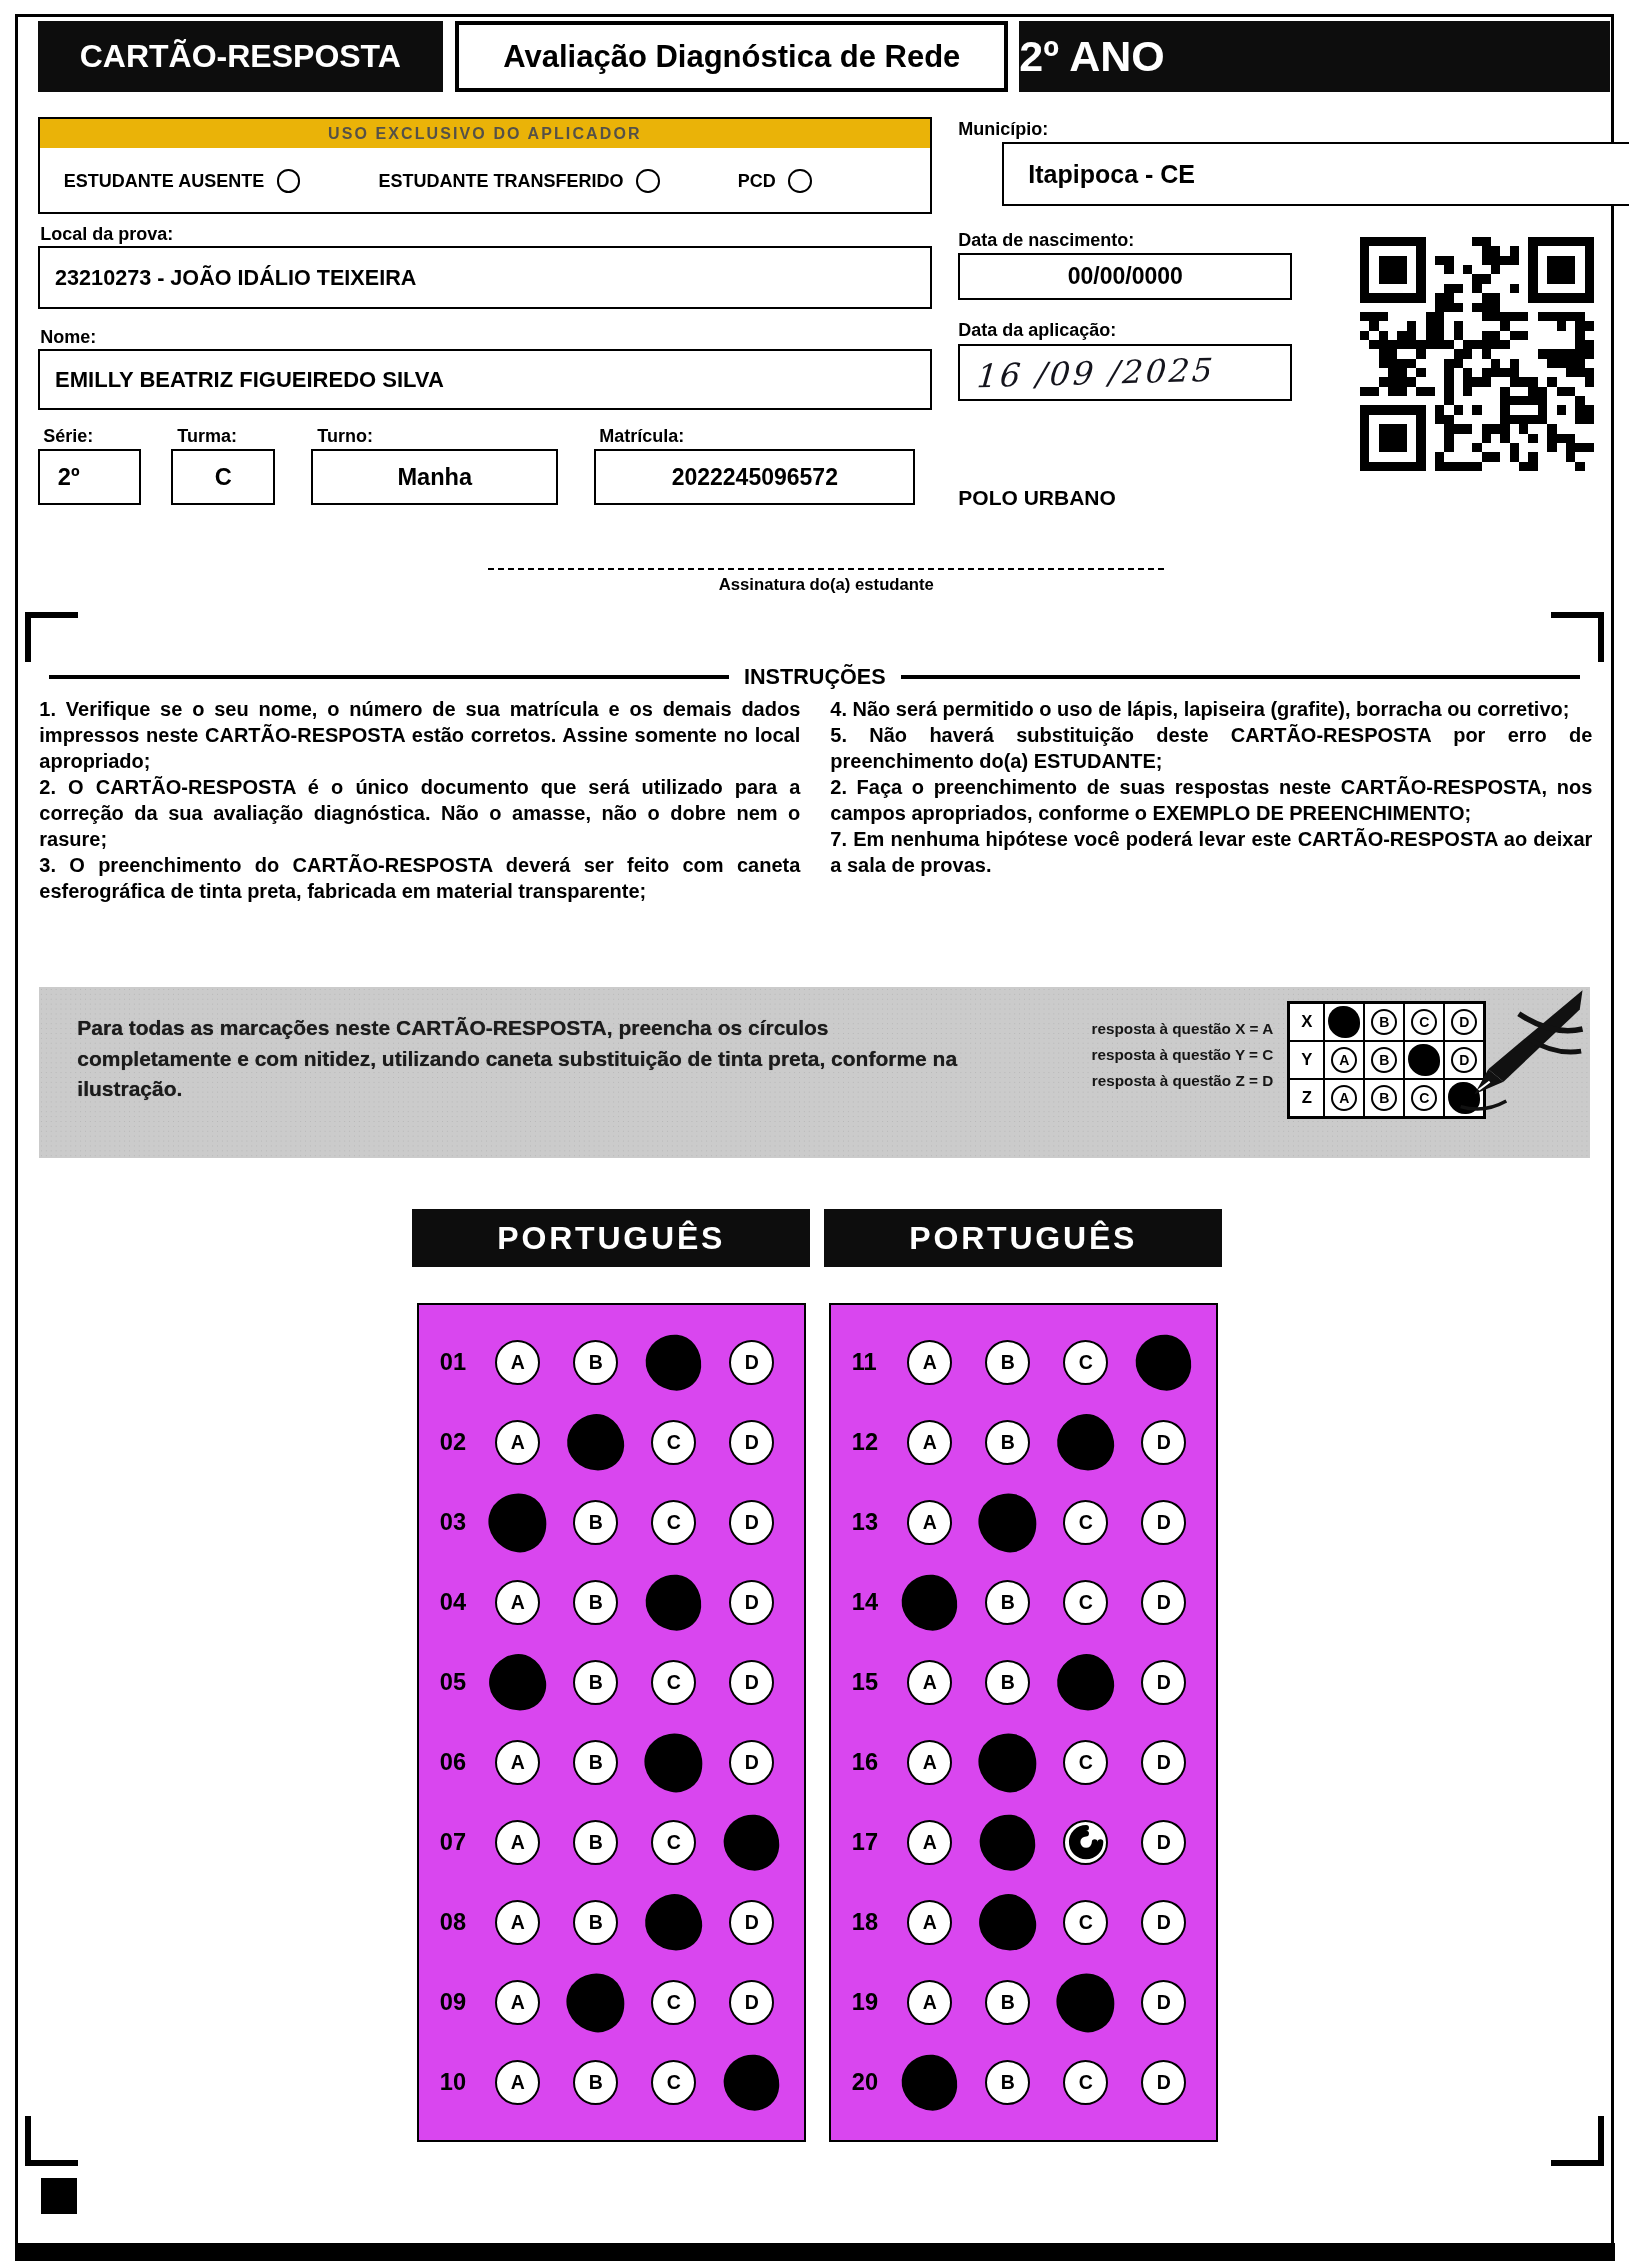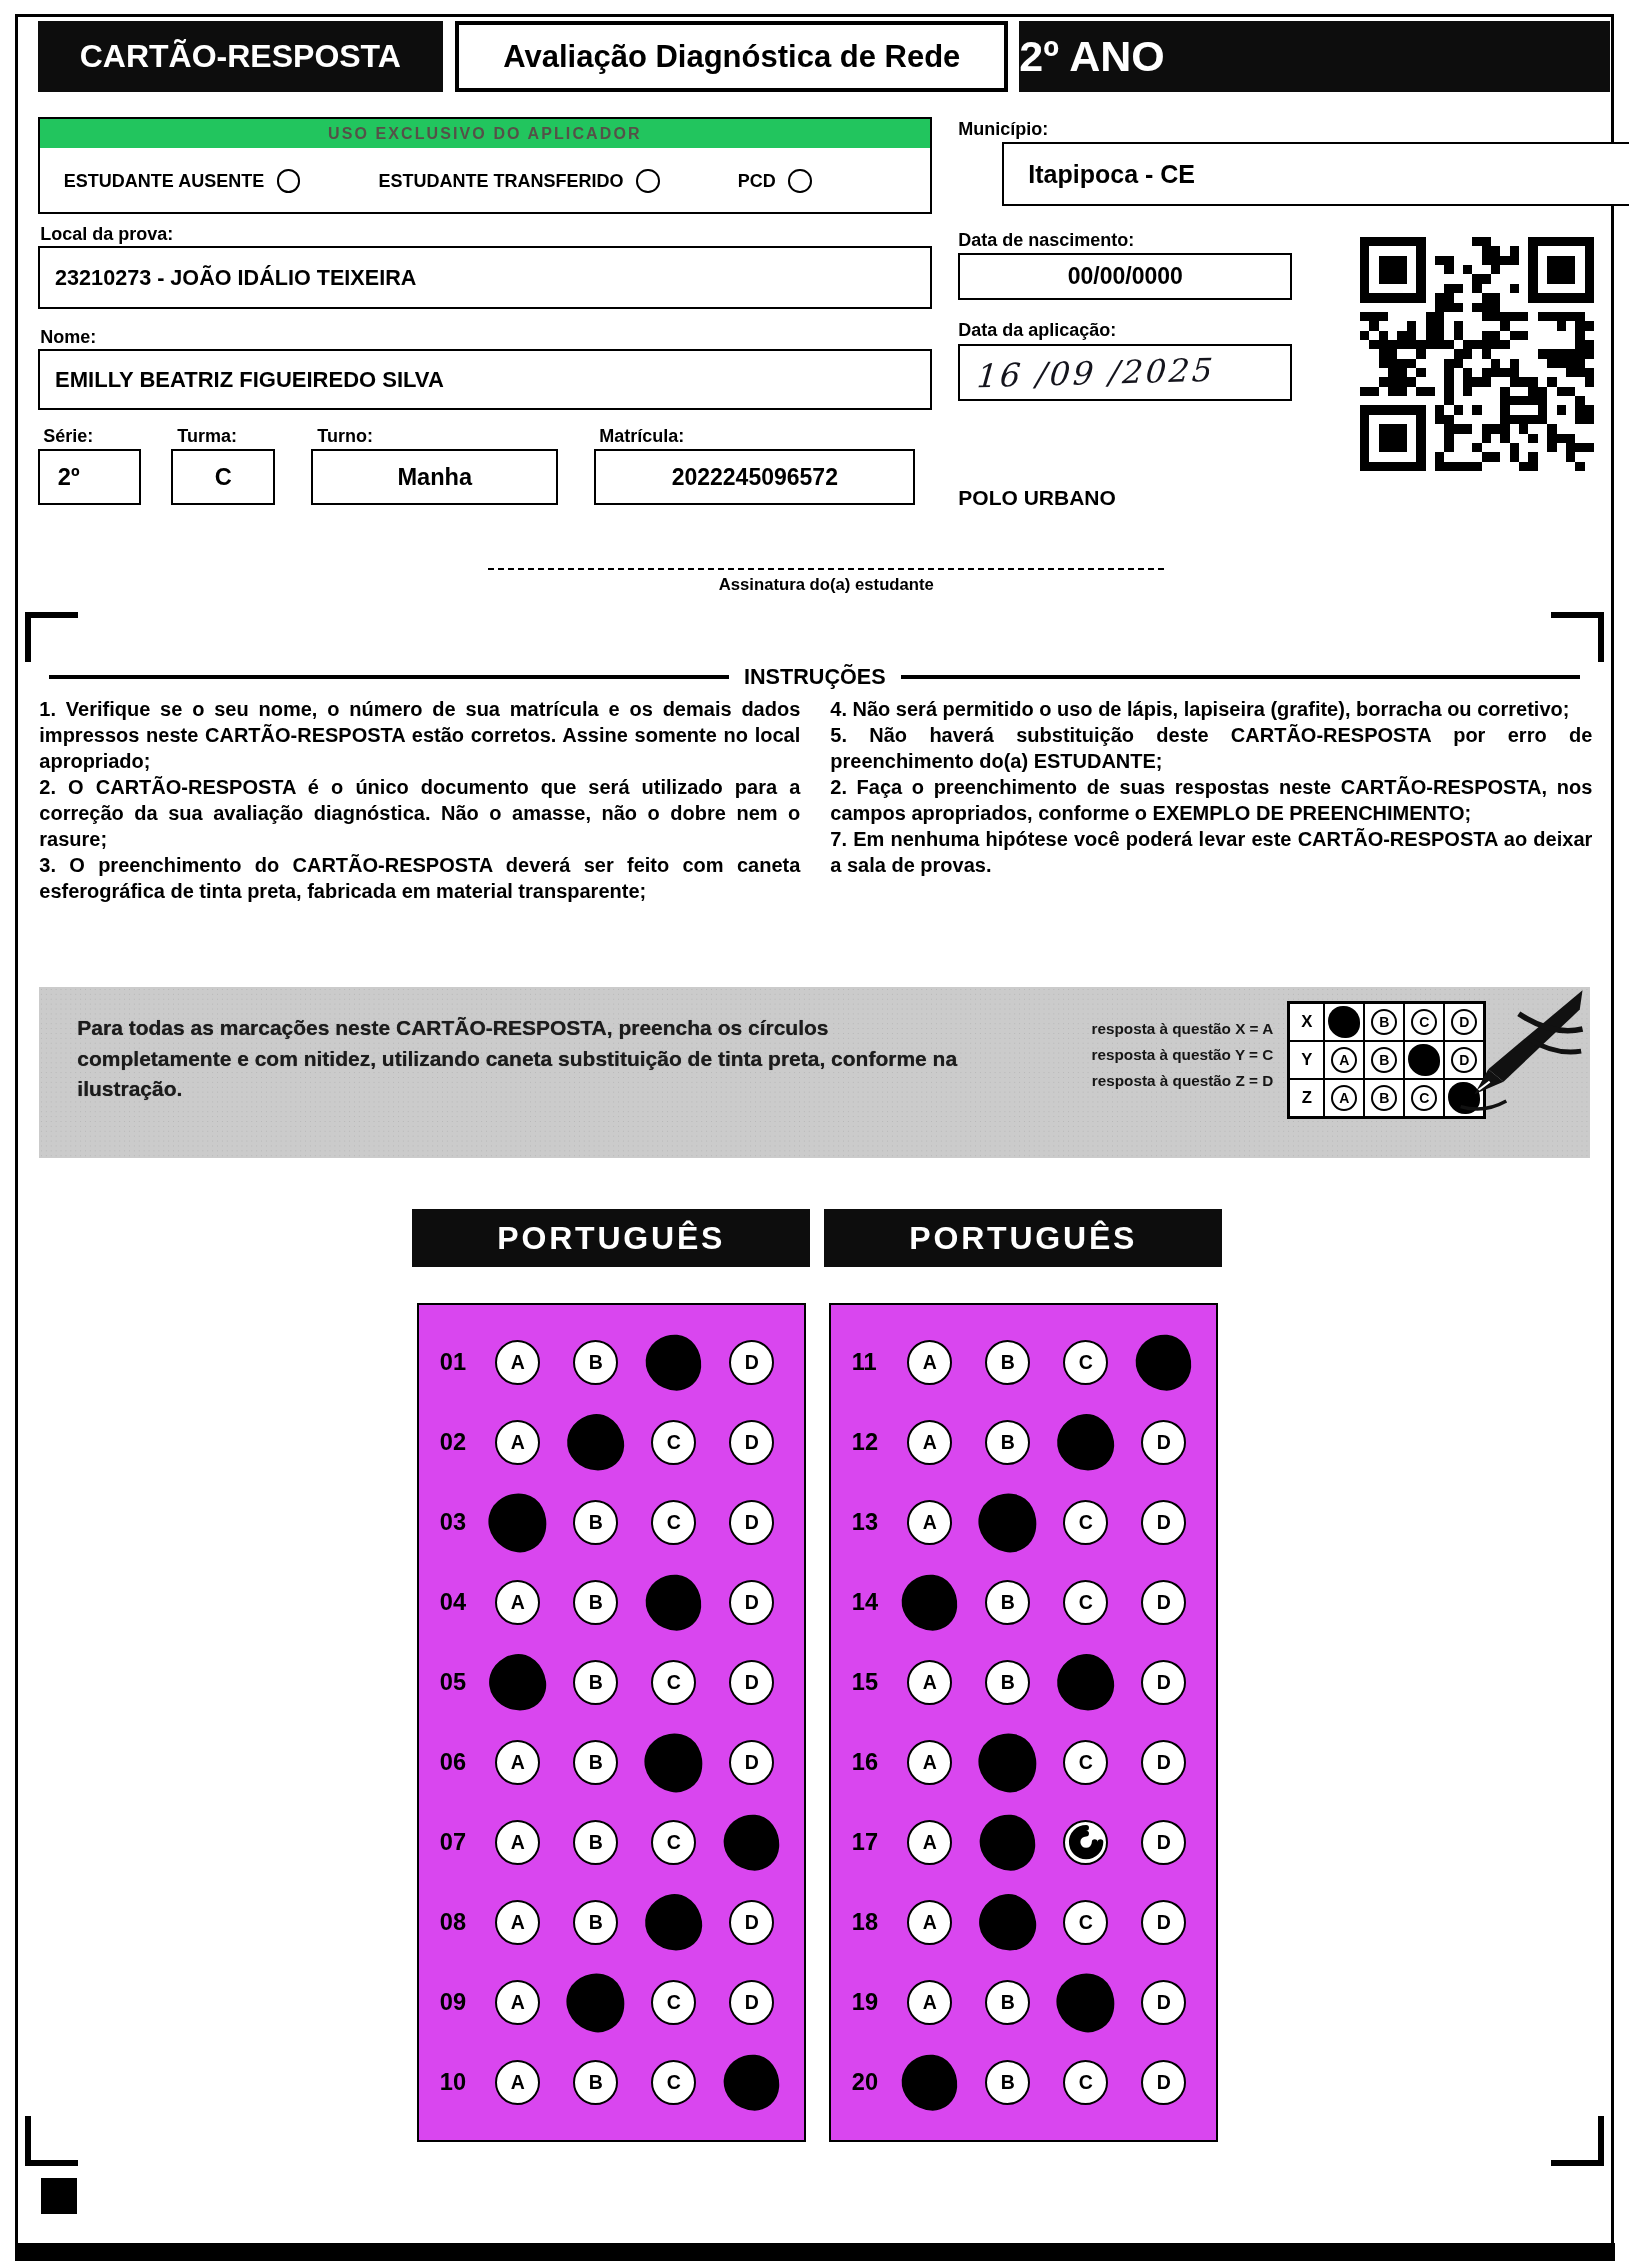--- a/index.html
+++ b/index.html
@@ -12,21 +12,21 @@
   
   .h-title { left: 19.5px; top: 4.2px; width: 405px; height: 71px; background: #0d0d0d; color: #fff;
     font-size: 32px; font-weight: bold; display: flex; align-items: center; justify-content: center; }
   .h-sub { left: 437px; top: 4.2px; width: 553px; height: 71px; border: 4.9px solid #000; background: #fff;
     font-size: 31px; font-weight: bold; display: flex; align-items: center; justify-content: center; }
   .h-grade { left: 1001px; top: 4.2px; width: 591px; height: 71px; background: #0d0d0d; color: #fff;
     font-size: 43px; font-weight: bold; display: flex; align-items: center; }
 
   
   .ap-box { left: 19.5px; top: 100px; width: 894px; height: 97px; border: 2.1px solid #000; }
-  .ap-bar { height: 29px; background: #22c55e; color: #555148; font-size: 16px; letter-spacing: 2.1px;
+  .ap-bar { height: 29px; background: #eab308; color: #555148; font-size: 16px; letter-spacing: 2.1px;
     display: flex; align-items: center; justify-content: center; font-weight: bold; }
   .ap-row { height: 66px; display: flex; align-items: center; justify-content: space-between;
     padding: 0 118px 0 24px; border-radius: 29px; }
   .ap-opt { display: flex; align-items: center; gap: 12.5px; font-size: 18px; font-weight: bold; }
   .ap-circle { width: 23.6px; height: 23.6px; border: 2.1px solid #000; border-radius: 50%; background: #fff; }
 
   .f-label { font-size: 18px; font-weight: bold; }
   .f-box { border: 2.8px solid #000; background: #fff; display: flex; align-items: center;
     font-weight: bold; }
 

